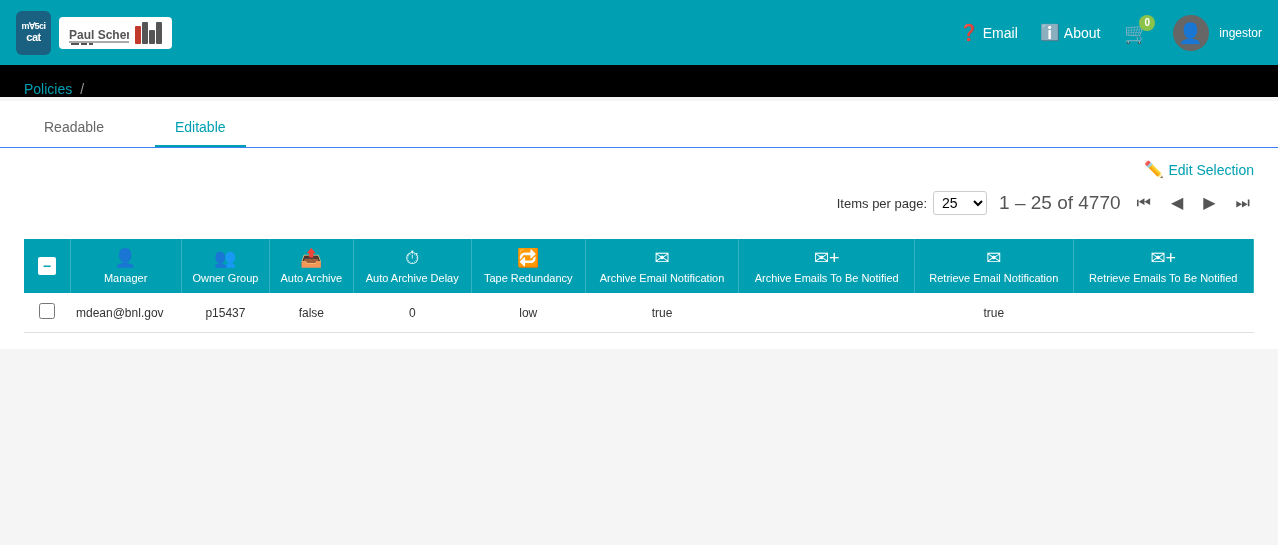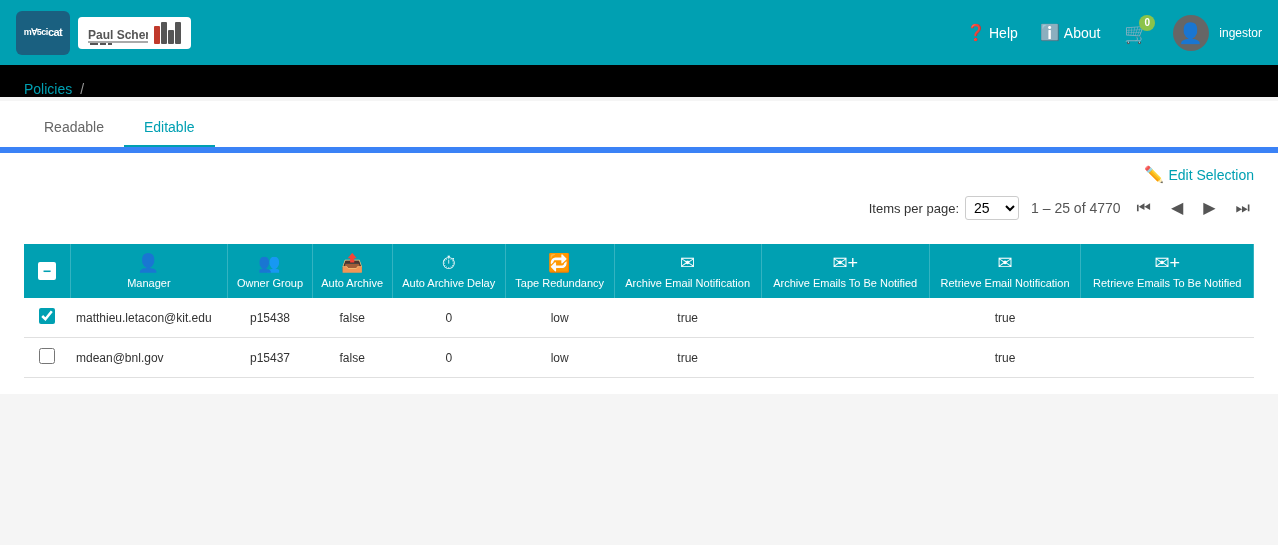--- a/index.html
+++ b/index.html
@@ -16,28 +16,29 @@
     }
     .header-logo {
       display: flex;
       align-items: center;
       gap: 8px;
       margin-right: auto;
     }
     .logo-box {
       background: #1a6080;
       border-radius: 6px;
-      width: 54px;
+      width: 35px;
       height: 44px;
       display: flex;
       align-items: center;
       justify-content: center;
       font-size: 10px;
       font-weight: bold;
       color: white;
+      flex-direction: column;
       line-height: 1.2;
       text-align: right;
     }
     .psi-logo {
       background: white;
       border-radius: 4px;
       padding: 4px 10px;
       display: flex;
       align-items: center;
       gap: 2px;
@@ -116,23 +117,24 @@
     }
     .breadcrumb-sep {
       color: #999;
       margin: 0 4px;
     }
 
     
     .tabs {
       display: flex;
       padding: 8px 24px 0;
-      border-bottom: 6px solid #3b82f6;
+      border-bottom: 1px solid #3b82f6;
       margin-top: 4px;
       background: white;
+      gap: 31px;
     }
     .tab {
       padding: 10px 20px;
       cursor: pointer;
       font-size: 14px;
       color: #666;
       border-bottom: 2px solid transparent;
     }
     .tab.active {
       color: #00a0b2;
@@ -159,21 +161,21 @@
       gap: 6px;
     }
     .per-page-select {
       border: 1px solid #ccc;
       border-radius: 3px;
       padding: 2px 4px;
       font-size: 14px;
       background: white;
     }
     .page-info {
-      font-size: 14px;
+      font-size: 19px;
       color: #555;
     }
     .page-nav-btn {
       border: none;
       background: none;
       cursor: pointer;
       color: #555;
       font-size: 16px;
       padding: 2px 4px;
       line-height: 1;
@@ -285,21 +287,21 @@
         <div style="width:6px;height:18px;background:#c0392b;border-radius:1px"></div>
         <div style="width:6px;height:22px;background:#555;border-radius:1px"></div>
         <div style="width:6px;height:14px;background:#555;border-radius:1px"></div>
         <div style="width:6px;height:22px;background:#555;border-radius:1px"></div>
       </div>
     </div>
   </div>
   <nav class="header-nav">
     <div class="header-nav-item">
       <span class="nav-icon">❓</span>
-      <span>Help</span>
+      <span>Email</span>
     </div>
     <div class="header-nav-item">
       <span class="nav-icon">ℹ️</span>
       <span>About</span>
     </div>
     <div class="cart-wrapper">
       <span class="cart-icon">🛒</span>
       <span class="cart-badge">0</span>
     </div>
     <div style="display:flex;align-items:center;gap:6px;cursor:pointer">
@@ -387,32 +389,20 @@
             <span class="th-icon">✉</span>
             <span class="th-label">Retrieve Email Notification</span>
           </th>
           <th>
             <span class="th-icon">✉+</span>
             <span class="th-label">Retrieve Emails To Be Notified</span>
           </th>
         </tr>
       </thead>
       <tbody id="table-body">
-      <tr>
-            <td class="checkbox-cell"><input type="checkbox" class="cb" checked="" style=""></td>
-            <td>matthieu.letacon@kit.edu</td>
-            <td>p15438</td>
-            <td>false</td>
-            <td>0</td>
-            <td>low</td>
-            <td>true</td>
-            <td></td>
-            <td>true</td>
-            <td></td>
-          </tr>
           <tr>
             <td class="checkbox-cell"><input type="checkbox" class="cb" style=""></td>
             <td>mdean@bnl.gov</td>
             <td>p15437</td>
             <td>false</td>
             <td>0</td>
             <td>low</td>
             <td>true</td>
             <td></td>
             <td>true</td>

